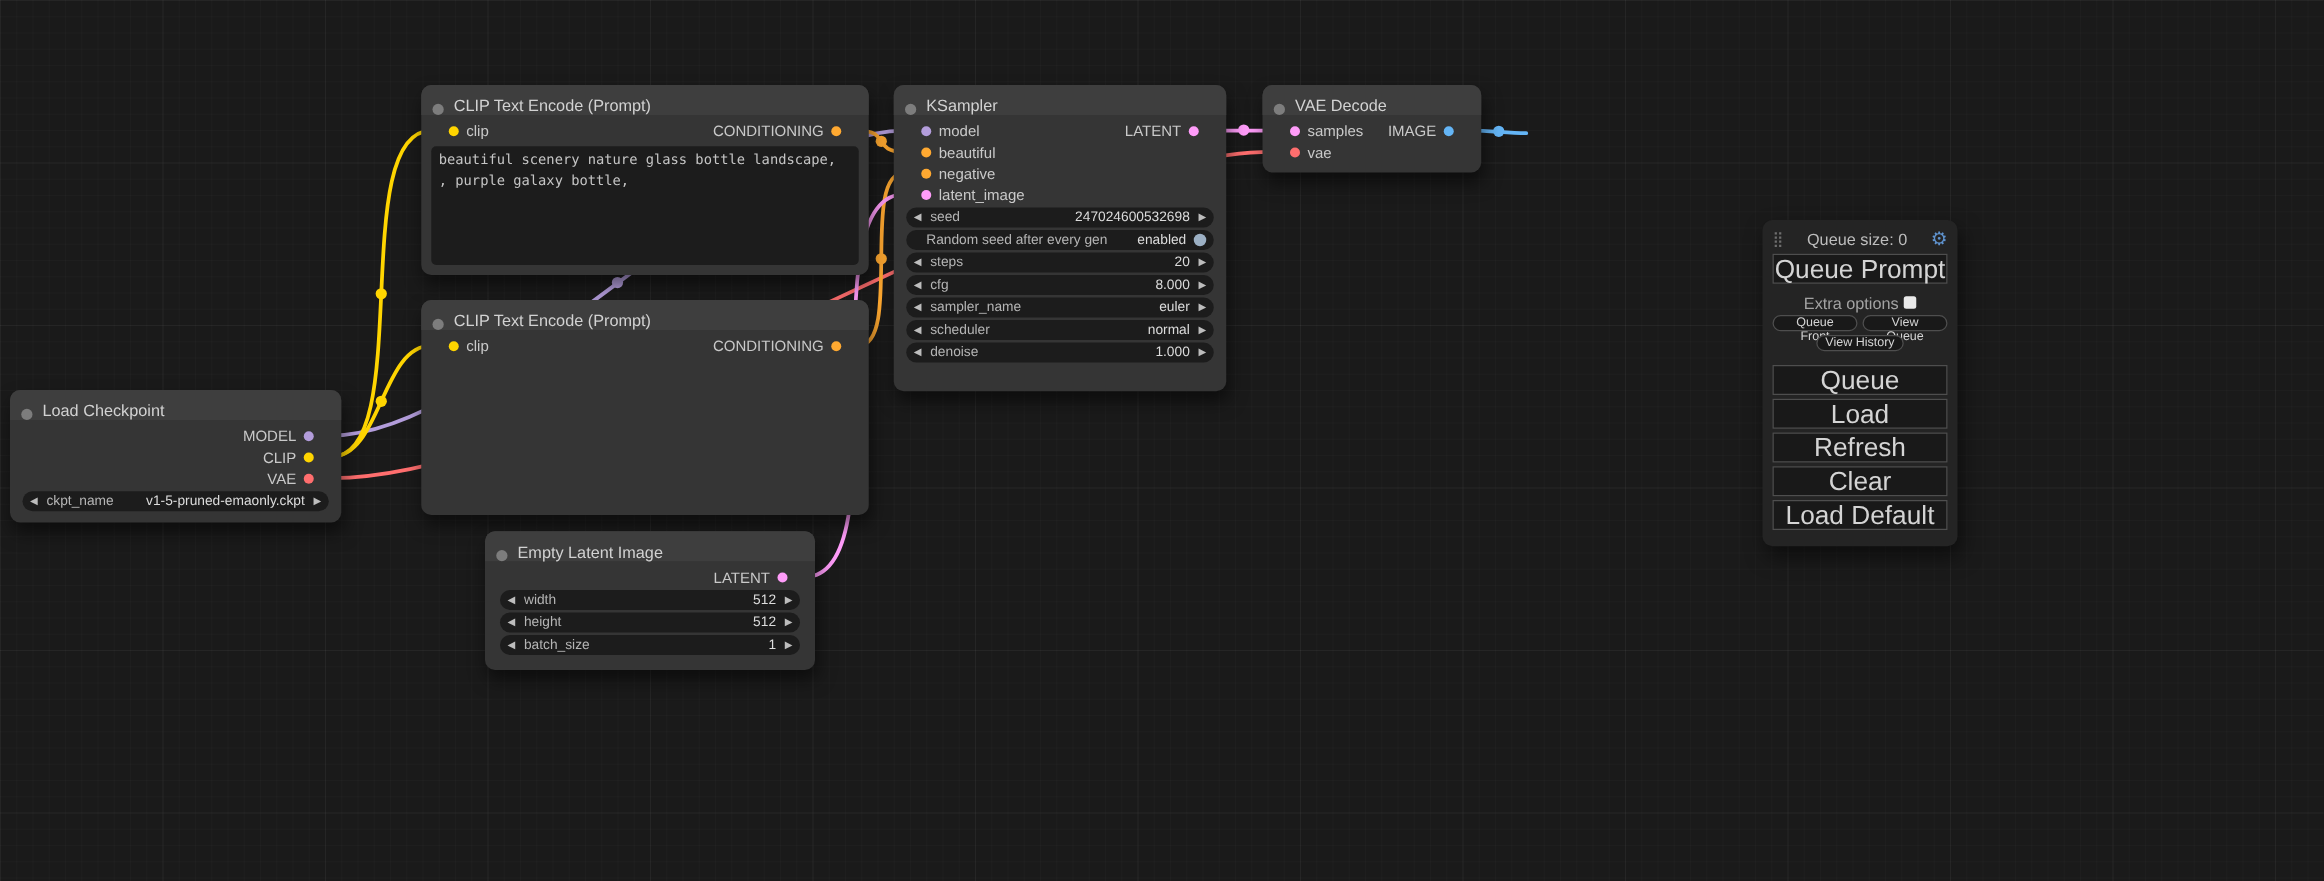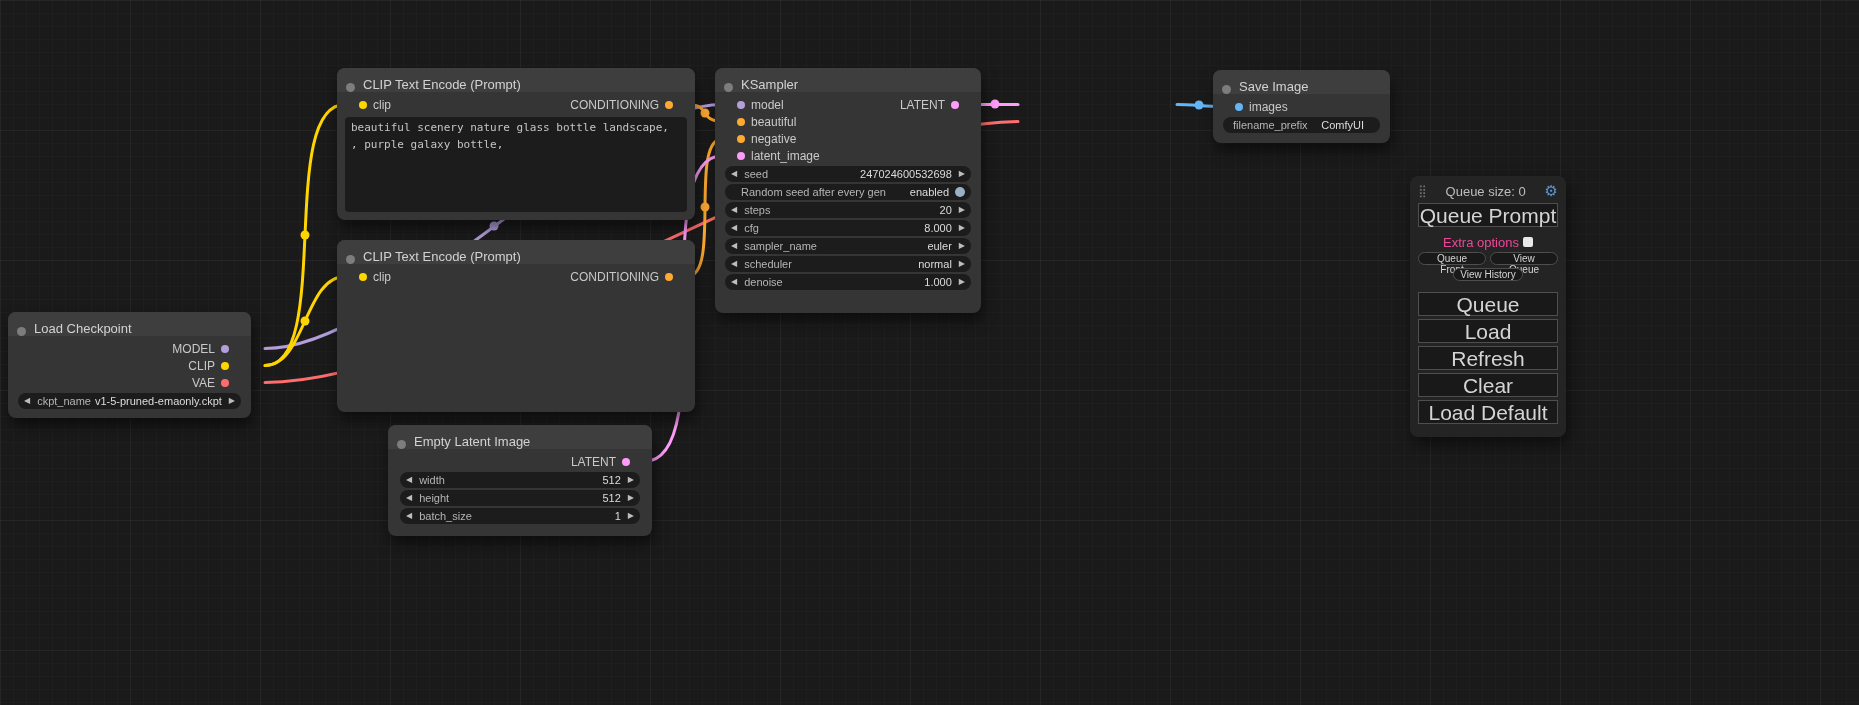--- a/index.html
+++ b/index.html
@@ -51,21 +51,21 @@
     border-radius:8px;box-shadow:3px 8px 16px rgba(0,0,0,.5);padding:6px 8px 10px}
   .qhead{display:flex;align-items:center;height:18px;margin-bottom:3px}
   .qdrag{color:#6e6e6e;font-size:12px;cursor:move;font-family:"DejaVu Sans",sans-serif}
   .qsize{flex:1;text-align:center;color:#bdbdbd;font-size:13px}
   .qgear{color:#5f93cf;font-size:15px;cursor:pointer;font-family:"DejaVu Sans",sans-serif}
   .qbtn{display:block;background:#191919;border:1px solid #4e4e4e;color:#d4d4d4;
     font-family:"Liberation Sans",sans-serif;cursor:pointer;text-align:center}
   .qbtn.big{width:100%;font-size:21px;height:24px;border-radius:0;margin:3px 0}
   .qbtn.sm{font-size:10px;height:13px;line-height:11px;border-radius:7px;padding:0 6px}
   .qextra{display:flex;align-items:center;justify-content:center;gap:4px;
-    margin-top:8px;height:14px;color:#ec4899;font-size:13px}
+    margin-top:8px;height:14px;color:#a3a3a3;font-size:13px}
   .qcheck{width:10px;height:10px;background:#e9e9e9;border-radius:2px;cursor:pointer}
   .qrow{display:flex;gap:4px;justify-content:space-between;margin-top:3px}
   .qcenter{display:flex;justify-content:center;margin-top:3px}
   .qspacer{height:8px}
 </style>
 </head>
 <body>
 
 <div id="canvas">
 
@@ -83,21 +83,21 @@
     <circle cx="305" cy="235" r="4.5" fill="#ffd500"></circle>
     <circle cx="305" cy="321" r="4.5" fill="#ffd500"></circle>
     <circle cx="641" cy="252" r="4.5" fill="#ff6e6e"></circle>
     <circle cx="705" cy="113" r="4.5" fill="#ffa931"></circle>
     <circle cx="705" cy="207" r="4.5" fill="#ffa931"></circle>
     <circle cx="684" cy="308" r="4.5" fill="#ff9cf9"></circle>
     <circle cx="995" cy="104" r="4.5" fill="#ff9cf9"></circle>
     <circle cx="1199" cy="105" r="4.5" fill="#64b5f6"></circle>
   </svg>
 
-  <div class="node" style="left:8px;top:312px;width:243px;height:106px">
+  <div class="node" style="left:8px;top:312px;width:265px;height:106px">
     <div class="nhead">
       <span class="ndot"></span>
       <span>Load Checkpoint</span>
     </div>
     <div class="slots">
       <div class="srow">
         <span class="grow"></span>
         <span>MODEL</span>
         <span class="dot out c-model"></span>
       </div>
@@ -264,40 +264,40 @@
       <div class="widget">
         <span class="arr">◀</span>
         <span class="wname">denoise</span>
         <span class="grow"></span>
         <span class="wval">1.000</span>
         <span class="arr">▶</span>
       </div>
     </div>
   </div>
 
-
-  <div class="node" style="left:1213px;top:70px;width:177px;height:73px">
-    <div class="nhead">
-      <span class="ndot"></span>
-      <span>Save Image</span>
-    </div>
-    <div class="slots">
-      <div class="srow">
-        <span class="dot in c-image"></span>
-        <span>images</span>
-      </div>
-    </div>
-    <div class="widgets">
-      <div class="widget">
-        <span class="wname" style="margin-left:4px">filename_prefix</span>
-        <span class="grow"></span>
-        <span class="wval" style="margin-right:10px">ComfyUI</span>
-      </div>
-    </div>
-  </div>
+  <div class="node" style="left:1010px;top:68px;width:175px;height:70px">
+    <div class="nhead">
+      <span class="ndot"></span>
+      <span>VAE Decode</span>
+    </div>
+    <div class="slots">
+      <div class="srow">
+        <span class="dot in c-latent"></span>
+        <span>samples</span>
+        <span class="grow"></span>
+        <span>IMAGE</span>
+        <span class="dot out c-image"></span>
+      </div>
+      <div class="srow">
+        <span class="dot in c-vae"></span>
+        <span>vae</span>
+      </div>
+    </div>
+  </div>
+
 
   <div id="queue">
     <div class="qhead">
       <span class="qdrag">⣿</span>
       <span class="qsize">Queue size: 0</span>
       <span class="qgear">⚙</span>
     </div>
     <button class="qbtn big">Queue Prompt</button>
     <div class="qextra">
       <span>Extra options</span>

